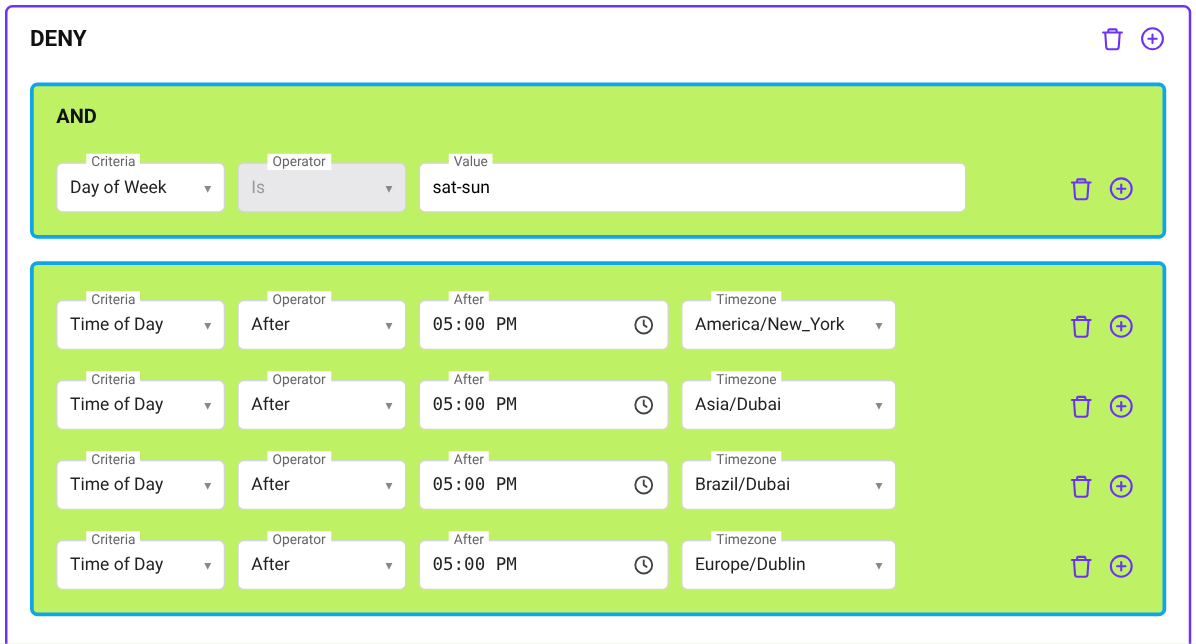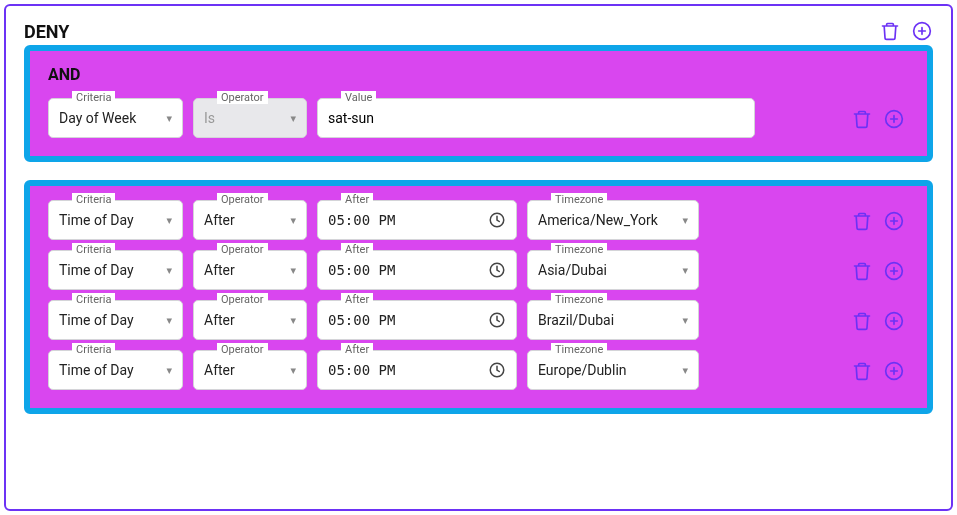--- a/index.html
+++ b/index.html
@@ -14,21 +14,21 @@
   border: 2px solid #6c32f5;
   border-radius: 6px;
   padding: 14px 18px 18px 18px;
   width: 949px;
   min-height: 507px;
 }
 .panel-header {
   display: flex;
   align-items: center;
   justify-content: space-between;
-  margin-bottom: 3px;
+  margin-bottom: 24px;
 }
 .panel-title {
   font-weight: 700;
   font-size: 18px;
   color: #111;
 }
 .icon-group {
   display: flex;
   gap: 10px;
   align-items: center;
@@ -37,25 +37,25 @@
   width: 22px;
   height: 22px;
   display: flex;
   align-items: center;
   justify-content: center;
   cursor: pointer;
   color: #6c32f5;
 }
 .icon-btn svg { width: 20px; height: 20px; stroke: #6c32f5; fill: none; stroke-width: 2; }
 .sub-panel {
-  border: 6px solid #0ea5e9;
+  border: 3px solid #0ea5e9;
   border-radius: 6px;
   padding: 14px 18px 18px 18px;
   margin-bottom: 18px;
-  background: #d946ef;
+  background: #bef264;
 }
 .sub-panel-header {
   font-weight: 700;
   font-size: 16px;
   color: #111;
   margin-bottom: 14px;
 }
 .row {
   display: flex;
   align-items: flex-end;
@@ -107,21 +107,21 @@
   justify-content: space-between;
   cursor: pointer;
   align-items: center;
 }
 .caret {
   color: #888;
   font-size: 11px;
   margin-left: 6px;
 }
 .w-criteria { width: 135px; }
-.w-operator { width: 114px; }
+.w-operator { width: 135px; margin-top: 14px; }
 .w-value-wide { width: 438px; }
 .w-after { width: 200px; }
 .w-timezone { width: 172px; }
 .time-control {
   justify-content: space-between;
   font-family: ui-monospace, Menlo, monospace;
 }
 .row-actions {
   margin-left: auto;
   display: flex;

